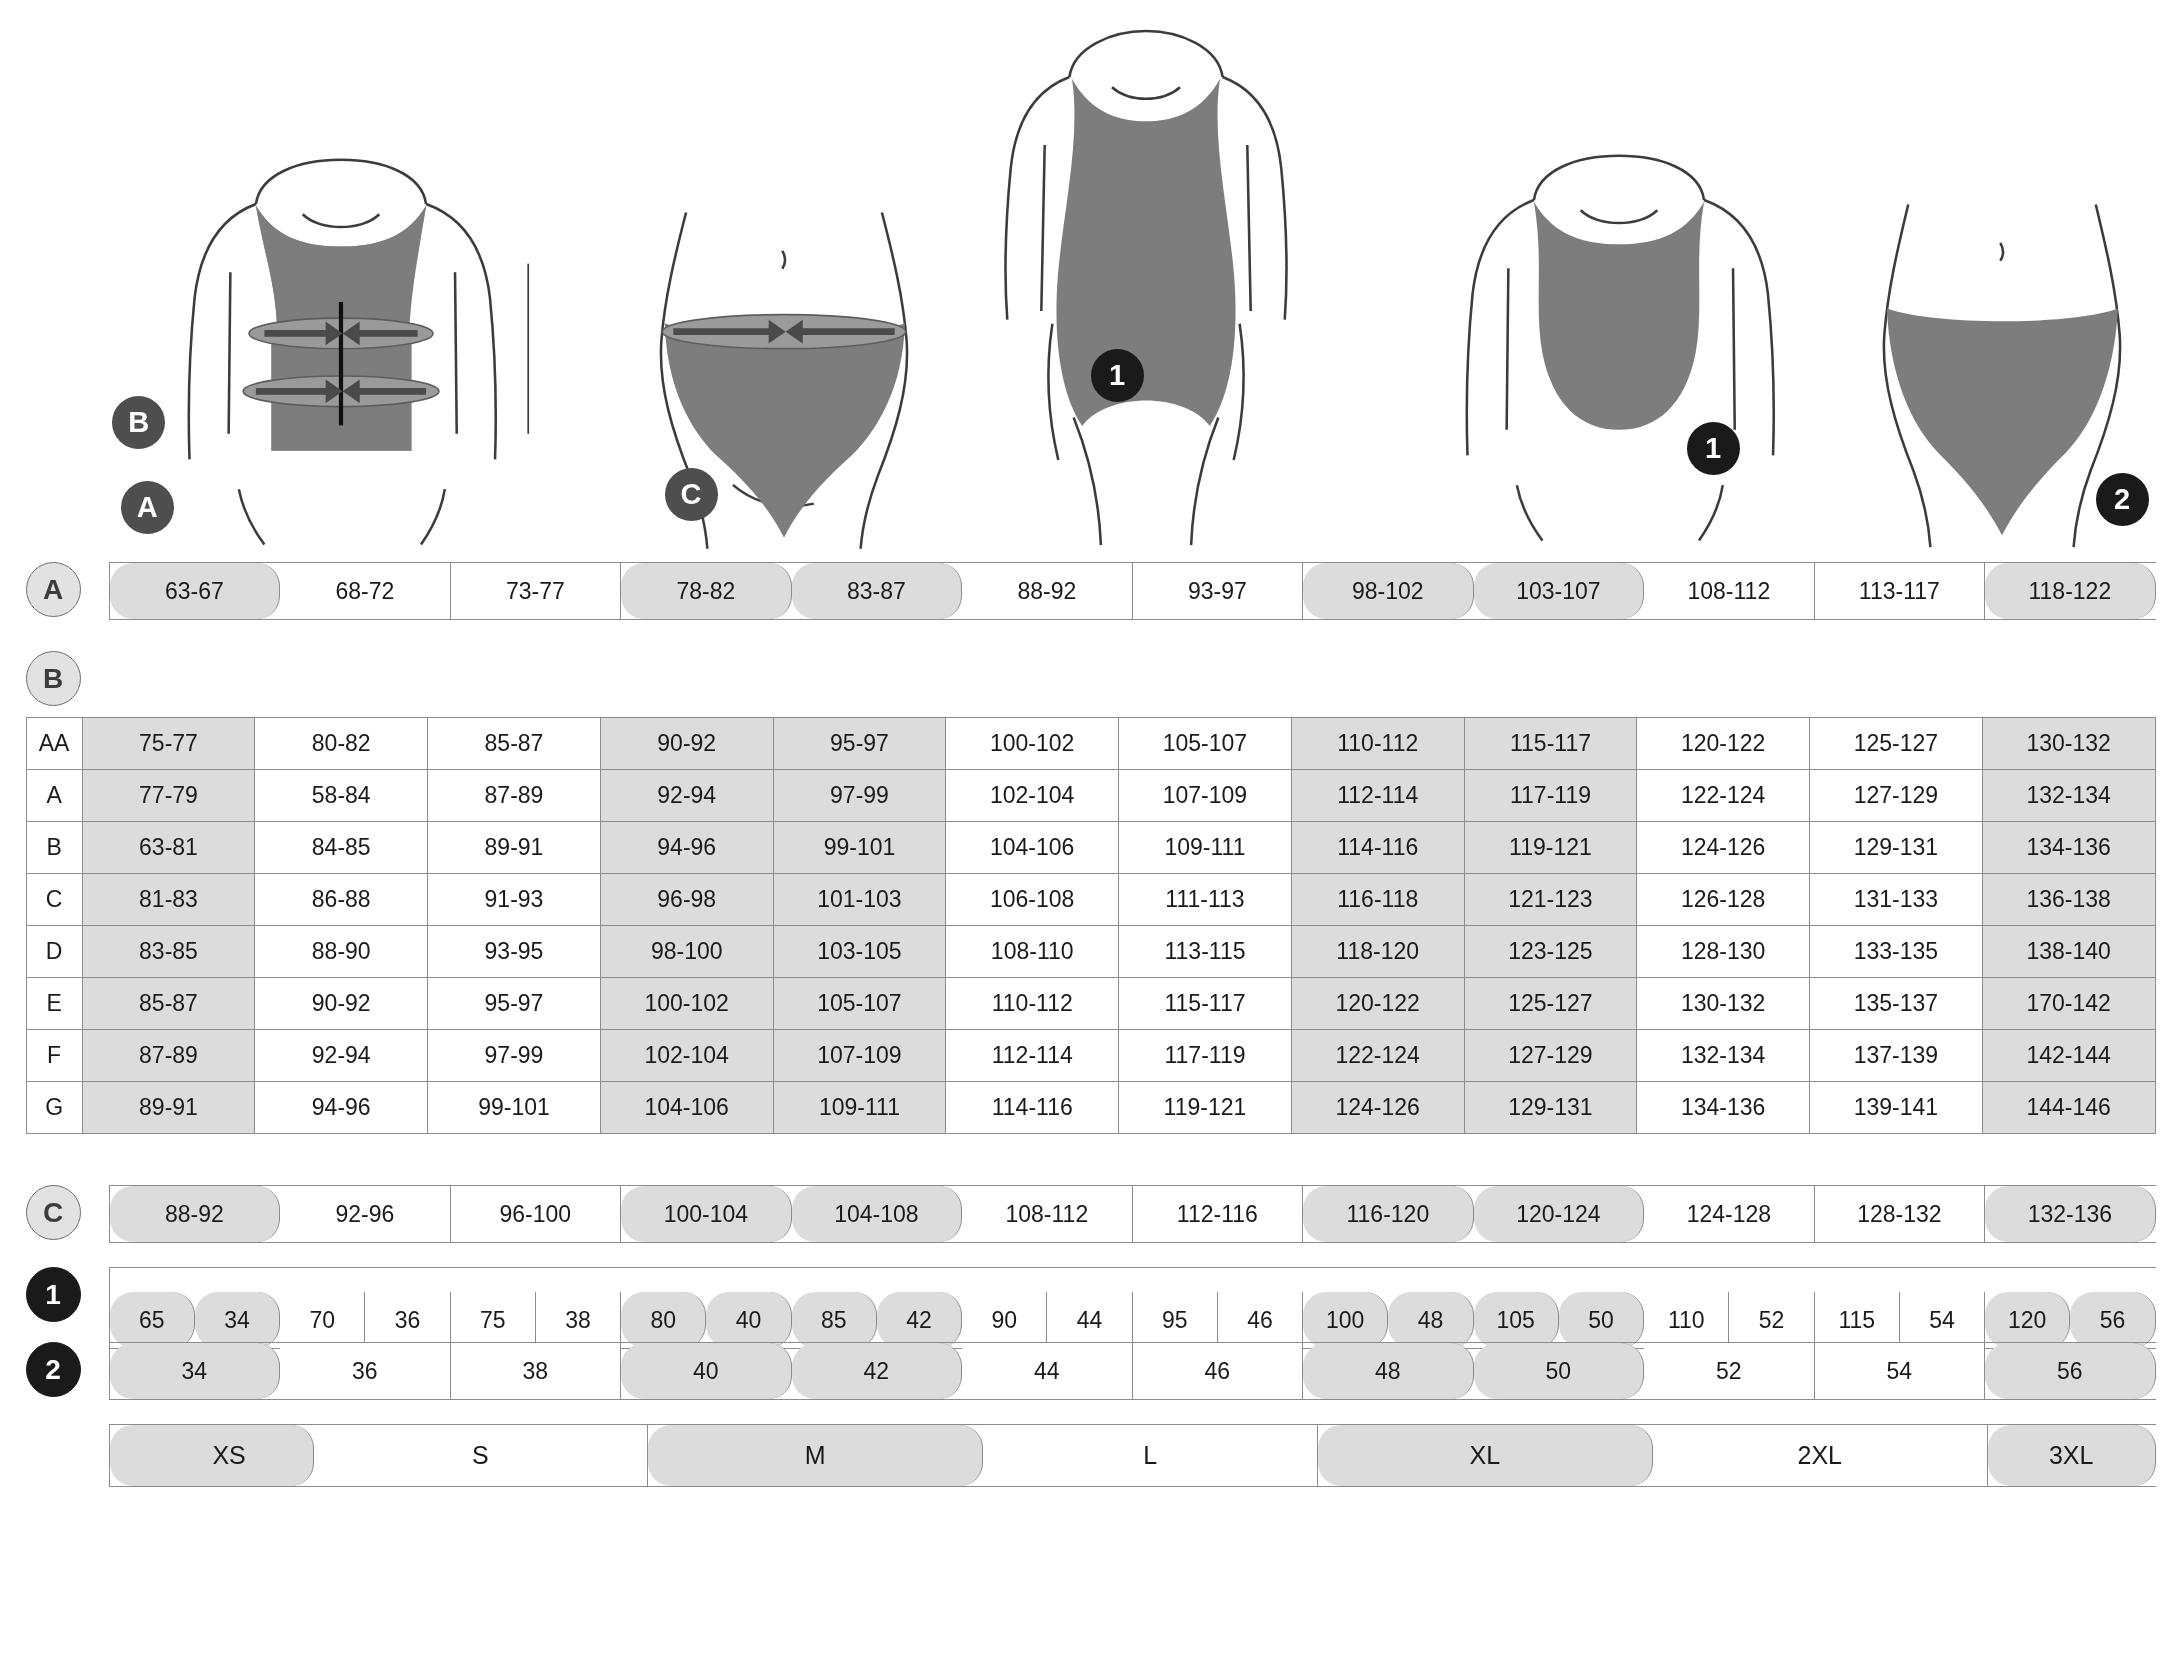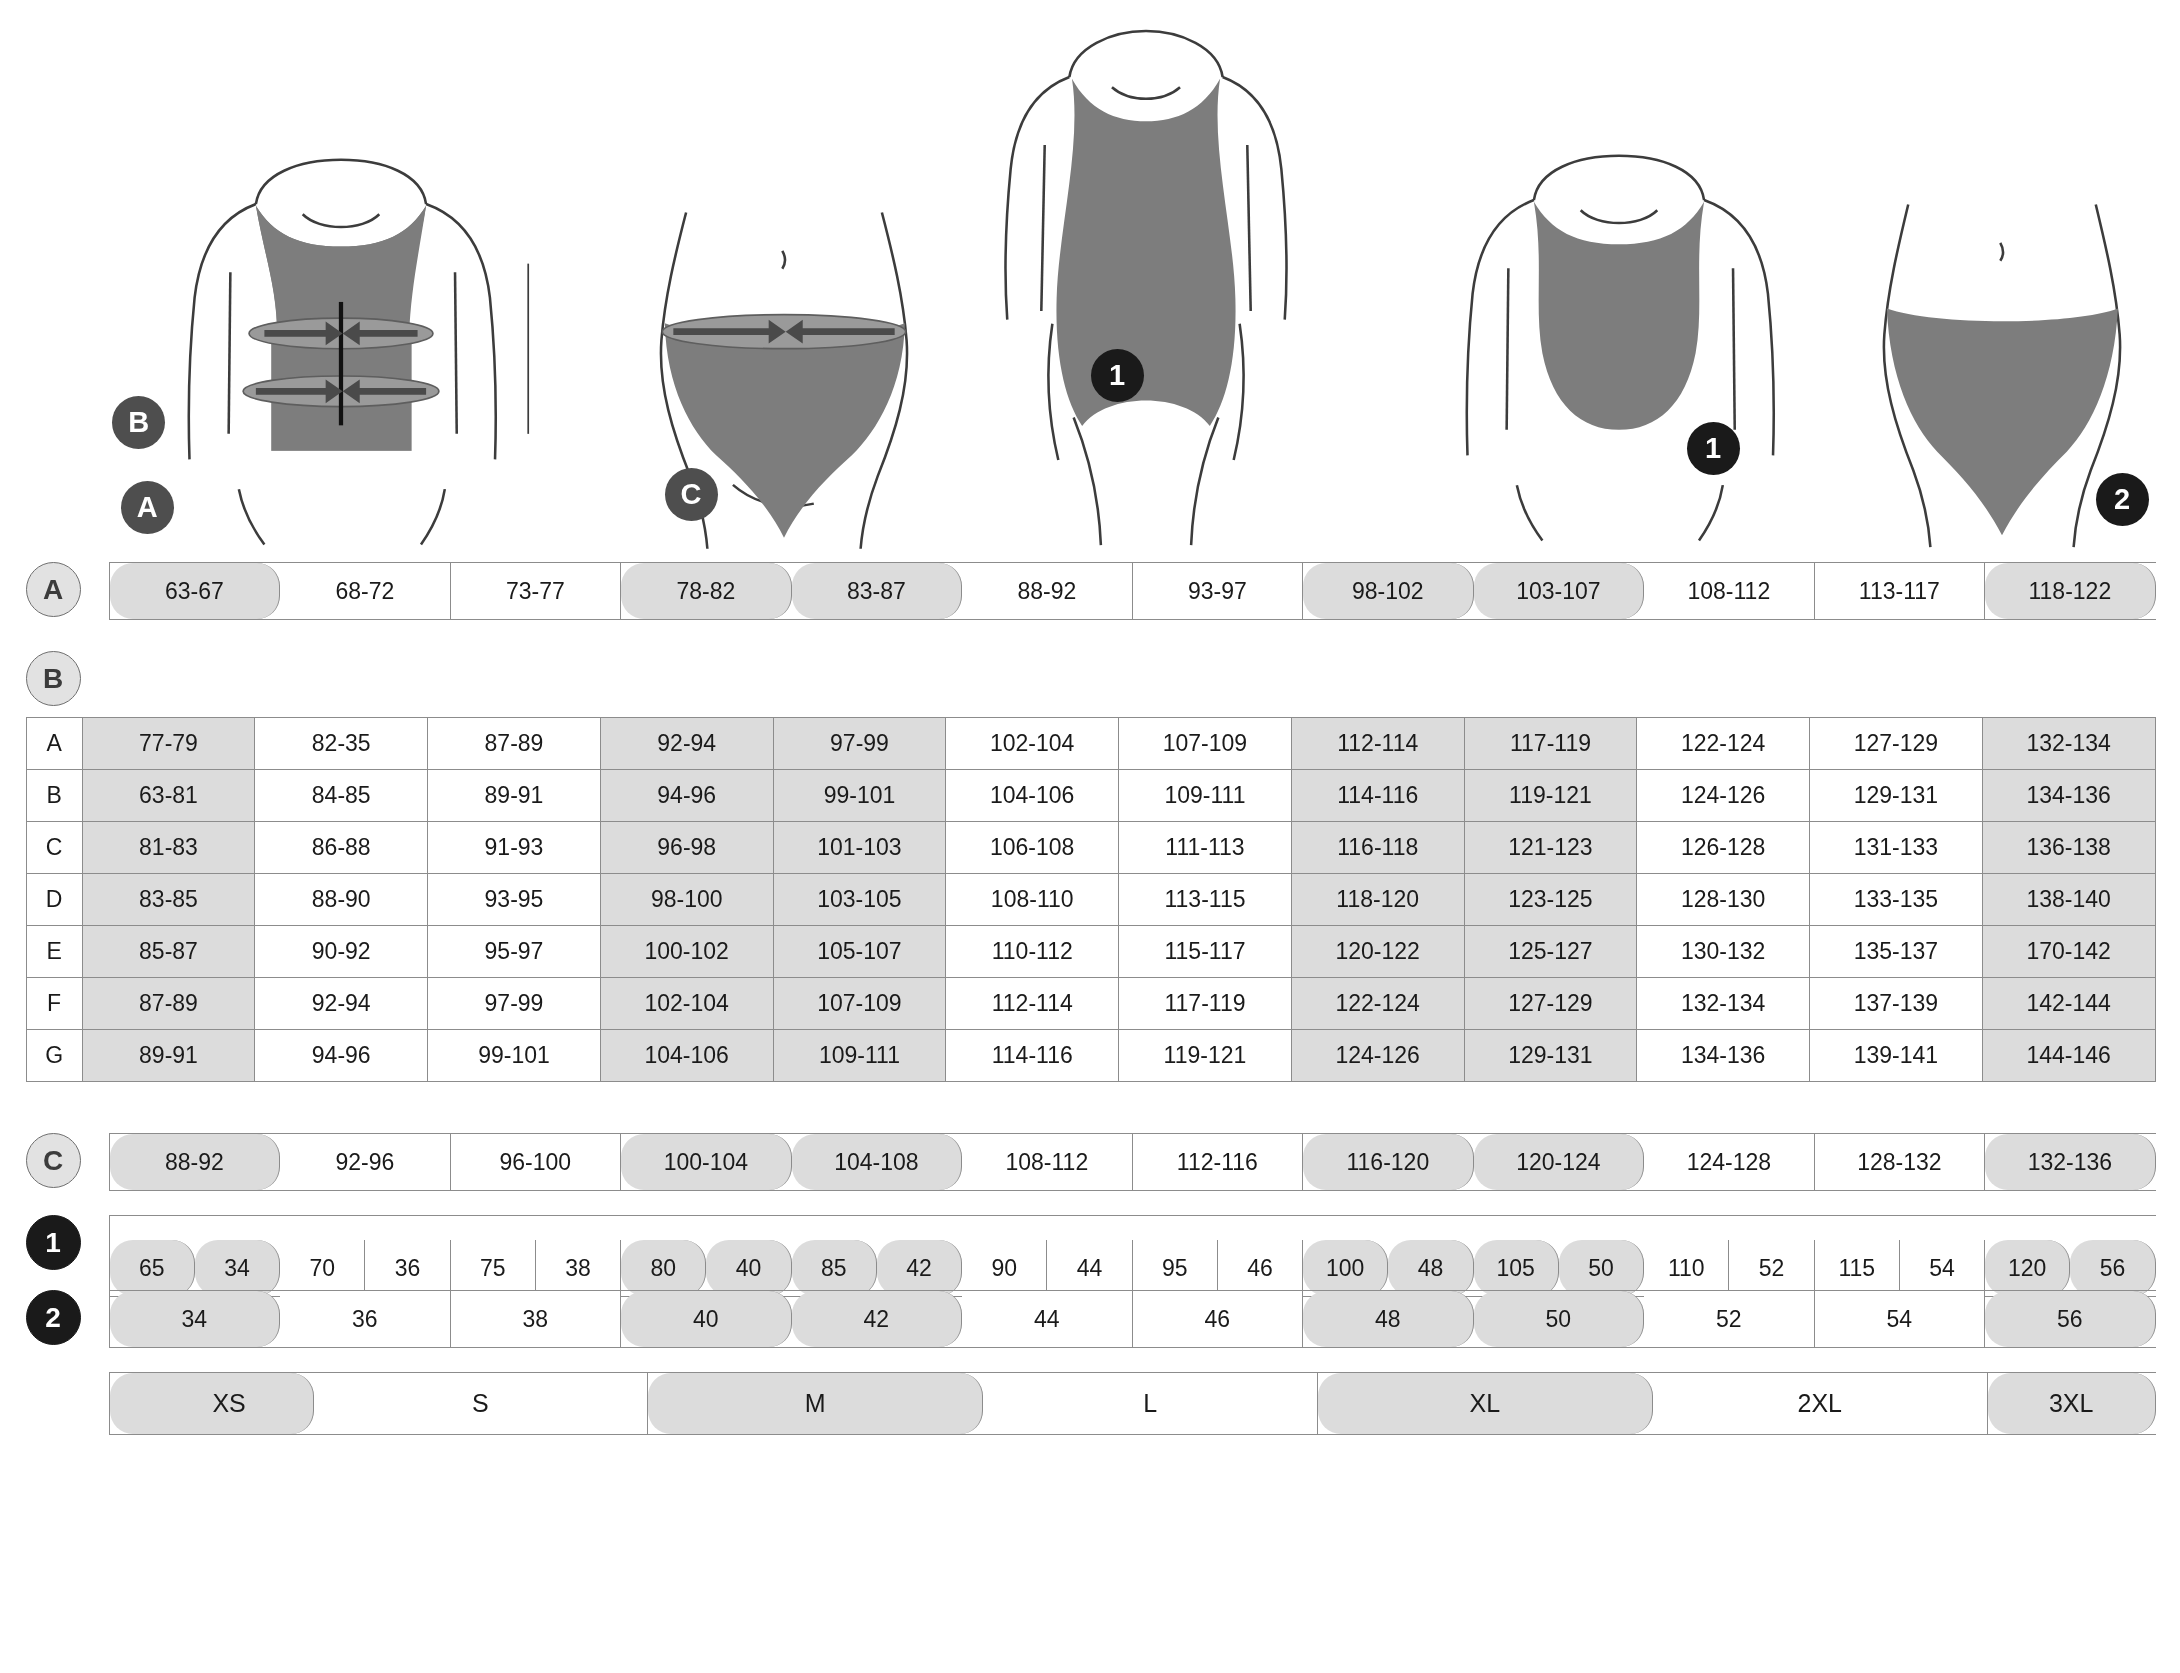--- a/index.html
+++ b/index.html
@@ -263,23 +263,38 @@
 
   <div class="spacer-34"></div>
 
   <div class="row-block" style="height:66px;">
     <div class="row-label">B</div>
   </div>
 
   <table class="gridtable">
     <tbody>
       <tr>
+        <td class="cuplabel">AA</td>
+        <td class="shade">75-77</td>
+        <td>80-82</td>
+        <td>85-87</td>
+        <td class="shade">90-92</td>
+        <td class="shade">95-97</td>
+        <td>100-102</td>
+        <td>105-107</td>
+        <td class="shade">110-112</td>
+        <td class="shade">115-117</td>
+        <td>120-122</td>
+        <td>125-127</td>
+        <td class="shade">130-132</td>
+      </tr>
+      <tr>
         <td class="cuplabel">A</td>
         <td class="shade">77-79</td>
-        <td>82-35</td>
+        <td>58-84</td>
         <td>87-89</td>
         <td class="shade">92-94</td>
         <td class="shade">97-99</td>
         <td>102-104</td>
         <td>107-109</td>
         <td class="shade">112-114</td>
         <td class="shade">117-119</td>
         <td>122-124</td>
         <td>127-129</td>
         <td class="shade">132-134</td>

